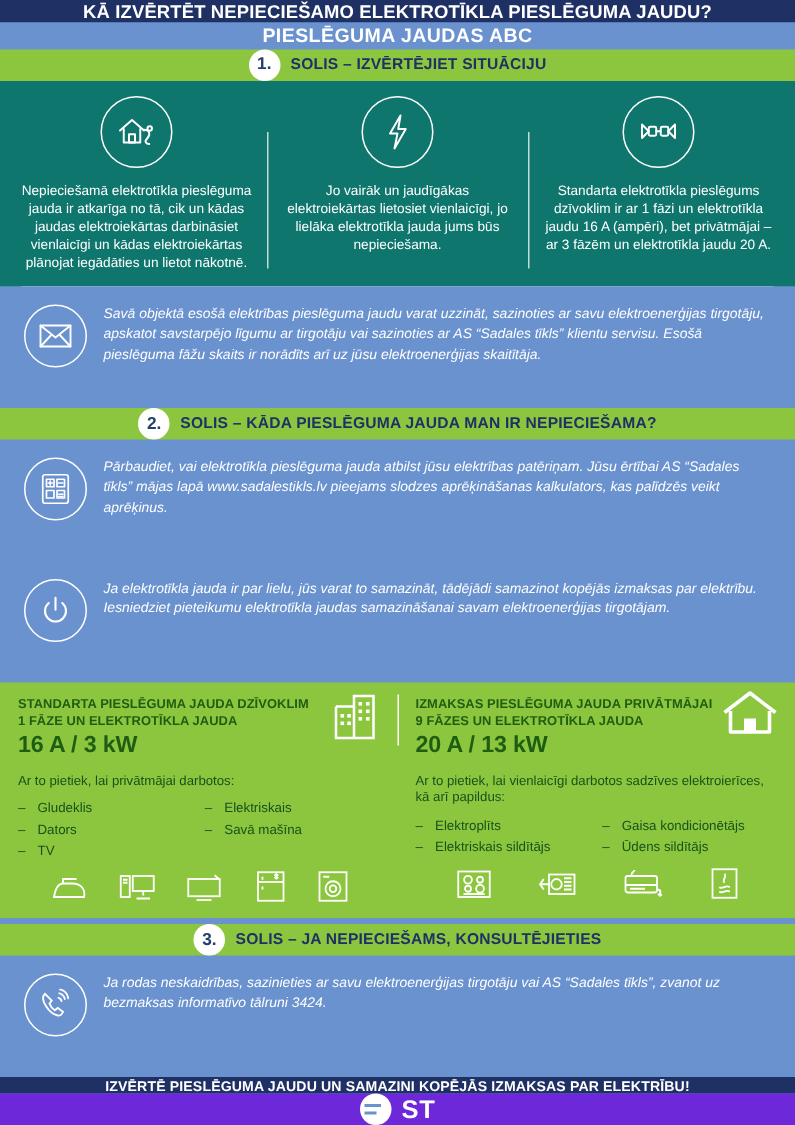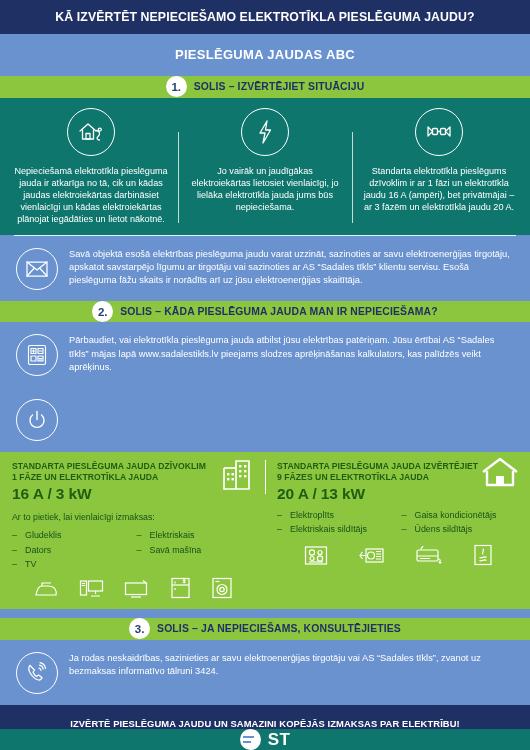--- a/index.html
+++ b/index.html
@@ -5,21 +5,21 @@
   html,body{margin:0;padding:0;}
   body{
     width:530px;height:750px;overflow:hidden;
     font-family:"Liberation Sans","DejaVu Sans",sans-serif;
     background:#6a92cf;color:#fff;
   }
   .page{position:relative;width:530px;height:750px;display:flex;flex-direction:column;}
 
   
   .topbar{
-    background:#1f3164;height:36px;display:flex;align-items:center;justify-content:center;
+    background:#1f3164;height:36px;display:flex;align-items:flex-end;justify-content:center;
   }
   .topbar h1{
     margin:0;font-size:12.3px;font-weight:bold;letter-spacing:.1px;color:#fff;text-align:center;
   }
   .subbar{
     background:#6a92cf;height:45px;display:flex;align-items:center;justify-content:center;
   }
   .subbar h2{margin:0;font-size:13px;font-weight:bold;color:#fff;letter-spacing:.3px;}
 
   
@@ -43,21 +43,21 @@
   .circ{
     width:46px;height:46px;border-radius:50%;border:1.6px solid #fff;
     margin:0 auto 9px auto;display:flex;align-items:center;justify-content:center;
   }
   .circ svg{display:block;}
   .coltext{font-size:9.1px;line-height:1.32;color:#fff;}
 
   .hrule{height:1px;background:rgba(255,255,255,.85);margin:0 14px;}
 
   
-  .row{display:flex;align-items:flex-start;gap:11px;padding:11px 16px 11px 16px;background:#6a92cf;}
+  .row{display:flex;align-items:flex-start;gap:11px;padding:11px 16px 27px 16px;background:#6a92cf;font-style:italic;}
   .rowcirc{
     width:40px;height:40px;border-radius:50%;border:1.5px solid #fff;flex:0 0 40px;
     display:flex;align-items:center;justify-content:center;margin-top:1px;
   }
   .rowtext{font-size:9.3px;line-height:1.42;color:#fff;padding-top:1px;}
 
   
   .green{background:#8cc63f;display:flex;position:relative;padding-bottom:4px;}
   .gcol{flex:1;padding:9px 10px 0 12px;position:relative;color:#1d6b1f;}
   .gcol + .gcol::before{
@@ -77,21 +77,21 @@
   .appl svg{display:block;}
 
   
   .gap{height:9px;background:#6a92cf;}
 
   
   .footbar{
     background:#1f3164;height:26px;display:flex;align-items:flex-end;justify-content:center;
   }
   .footbar span{font-size:9.4px;font-weight:bold;color:#fff;letter-spacing:.1px;}
-  .logobar{flex:1;background:#0f766e;display:flex;align-items:center;justify-content:center;gap:7px;}
+  .logobar{flex:1;background:#6d28d9;display:flex;align-items:center;justify-content:center;gap:7px;}
   .logomark{width:21px;height:21px;border-radius:50%;background:#fff;position:relative;}
   .logomark::before{
     content:"";position:absolute;left:3px;top:6.5px;width:11px;height:2.4px;background:#6a92cf;
   }
   .logomark::after{
     content:"";position:absolute;left:3px;top:12px;width:8px;height:2.4px;background:#6a92cf;
   }
   .logotext{font-size:17px;font-weight:bold;color:#fff;letter-spacing:.5px;}
 </style>
 </head>
@@ -184,20 +184,21 @@
     <div class="rowtext">Pārbaudiet, vai elektrotīkla pieslēguma jauda atbilst jūsu elektrības patēriņam. Jūsu ērtībai AS “Sadales tīkls” mājas lapā www.sadalestikls.lv pieejams slodzes aprēķināšanas kalkulators, kas palīdzēs veikt aprēķinus.</div>
   </div>
 
   <div class="row">
     <div class="rowcirc">
       <svg width="20" height="20" viewBox="0 0 20 20" fill="none" stroke="#fff" stroke-width="1.4" stroke-linecap="round">
         <path d="M5.5 5 A7 7 0 1 0 14.5 5"></path>
         <path d="M10 1.5 V9.5"></path>
       </svg>
     </div>
+    <div class="rowtext">Ja elektrotīkla jauda ir par lielu, jūs varat to samazināt, tādējādi samazinot kopējās izmaksas par elektrību. Iesniedziet pieteikumu elektrotīkla jaudas samazināšanai savam elektroenerģijas tirgotājam.</div>
   </div>
 
   <div class="green">
 
     <div class="gcol">
       <div class="gicon-house">
         <svg width="36" height="36" viewBox="0 0 36 36" fill="none" stroke="#fff" stroke-width="1.7">
           <path d="M5 12 V33 H17 V5 H30 V33 H17"></path>
           <path d="M5 12 H17"></path>
           <g fill="#fff" stroke="none">
@@ -210,21 +211,21 @@
             <rect x="8" y="17" width="2.4" height="2.4"></rect>
               <rect x="12.5" y="17" width="2.4" height="2.4"></rect>
             <rect x="8" y="22" width="2.4" height="2.4"></rect>
               <rect x="12.5" y="22" width="2.4" height="2.4"></rect>
           </g>
         </svg>
       </div>
       <div class="gtitle">STANDARTA PIESLĒGUMA JAUDA DZĪVOKLIM</div>
       <div class="gtitle">1 FĀZE UN ELEKTROTĪKLA JAUDA</div>
       <div class="gbig">16 A / 3 kW</div>
-      <div class="gsub">Ar to pietiek, lai vienlaicīgi izmaksas:</div>
+      <div class="gsub">Ar to pietiek, lai privātmājai darbotos:</div>
       <div class="glists">
         <ul class="glist">
           <li>
               <span class="dash">–</span>
               <span>Gludeklis</span>
             </li>
           <li>
               <span class="dash">–</span>
               <span>Dators</span>
             </li>
@@ -276,23 +277,24 @@
     </div>
 
     <div class="gcol">
       <div class="gicon-house">
         <svg width="40" height="32" viewBox="0 0 40 32" fill="none" stroke="#fff" stroke-width="2.4" stroke-linejoin="round">
           <path d="M3 16 L20 3 L37 16"></path>
           <path d="M7 15 V29 H33 V15"></path>
           <rect x="16" y="20" width="8" height="9" fill="#fff" stroke="none"></rect>
         </svg>
       </div>
-      <div class="gtitle">STANDARTA PIESLĒGUMA JAUDA IZVĒRTĒJIET</div>
+      <div class="gtitle">IZMAKSAS PIESLĒGUMA JAUDA PRIVĀTMĀJAI</div>
       <div class="gtitle">9 FĀZES  UN ELEKTROTĪKLA JAUDA</div>
       <div class="gbig">20 A  / 13 kW</div>
+      <div class="gsub">Ar to pietiek, lai vienlaicīgi darbotos sadzīves elektroierīces, kā arī papildus:</div>
       <div class="glists">
         <ul class="glist">
           <li>
               <span class="dash">–</span>
               <span>Elektroplīts</span>
             </li>
           <li>
               <span class="dash">–</span>
               <span>Elektriskais sildītājs</span>
             </li>

